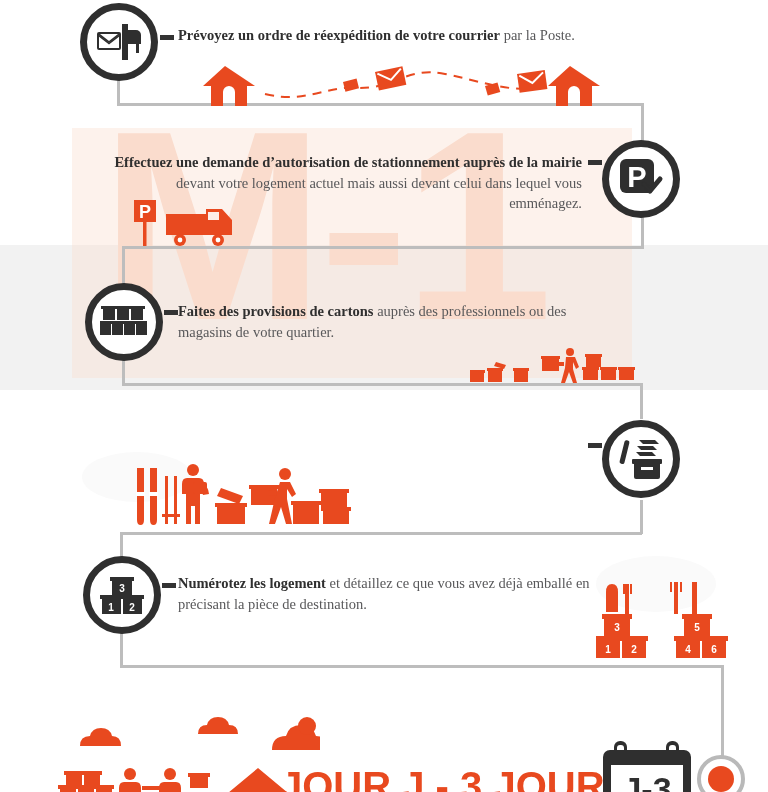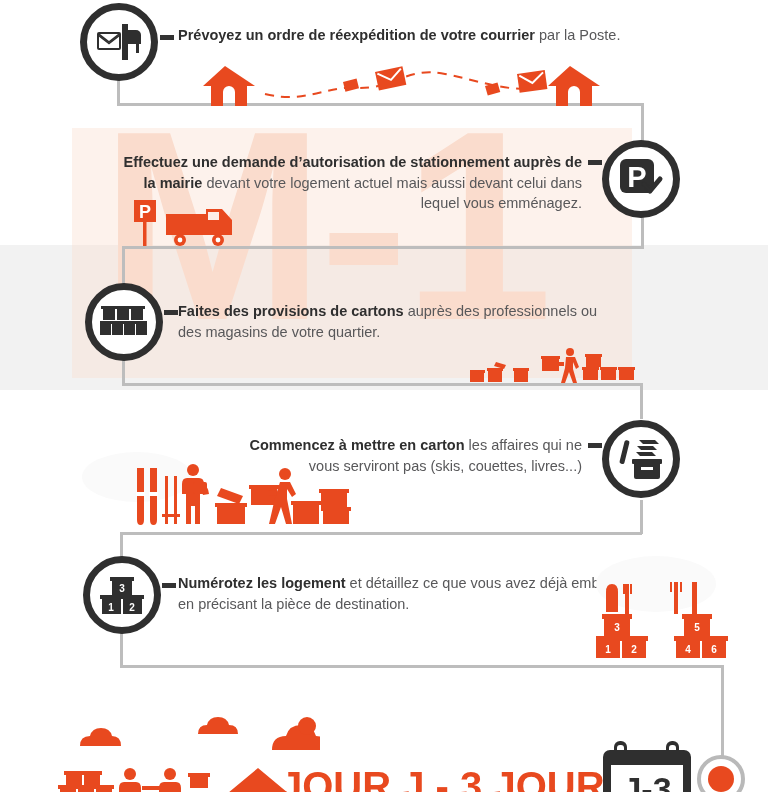--- a/index.html
+++ b/index.html
@@ -42,21 +42,21 @@
     border-radius:50%;
     background:#ffffff;
     border:7px solid #2f2f2f;
     display:flex; align-items:center; justify-content:center;
   }
   .circle svg { display:block; }
 
   
   .steptext {
     position:absolute;
-    font-family:Liberation Sans, sans-serif;
+    font-family:Liberation Serif, serif;
     font-size:14.5px;
     line-height:1.42;
     color:#58585a;
   }
   .steptext b { color:#2f2f2f; font-weight:bold; }
   .ta-left  { text-align:left; }
   .ta-right { text-align:right; }
 
   
   .illu { position:absolute; }
@@ -256,23 +256,20 @@
             <path d="M-1 14 h16 l4 4 h-16 z"></path>
           </g>
           <rect x="15" y="26" width="26" height="17" rx="2"></rect>
           <rect x="13" y="23" width="30" height="5" rx="1"></rect>
           <rect x="22" y="31" width="12" height="3" fill="#ffffff"></rect>
         </g>
       </svg>
     </span>
   </div>
   <div class="stub" style="left:588px;top:443px;"></div>
-  <div class="steptext ta-right" style="left:240px;top:435px;width:342px;">
-    <b>Commencez à mettre en carton</b><span> les affaires qui ne vous serviront pas (skis, couettes, livres...)</span>
-  </div>
 
   <div style="position:absolute;left:82px;top:452px;width:110px;height:50px;background:#fafafa;border-radius:50%;"></div>
 
   <div class="illu" style="left:133px;top:462px;">
     <svg width="220" height="70" viewBox="0 0 220 70">
       <g fill="#e8491f">
         <path d="M4 6 h7 v52 q0 5 -3.5 5 t-3.5 -5 z"></path>
         <path d="M17 6 h7 v52 q0 5 -3.5 5 t-3.5 -5 z"></path>
         <rect x="3" y="30" width="9" height="4" fill="#ffffff"></rect>
         <rect x="16" y="30" width="9" height="4" fill="#ffffff"></rect>

